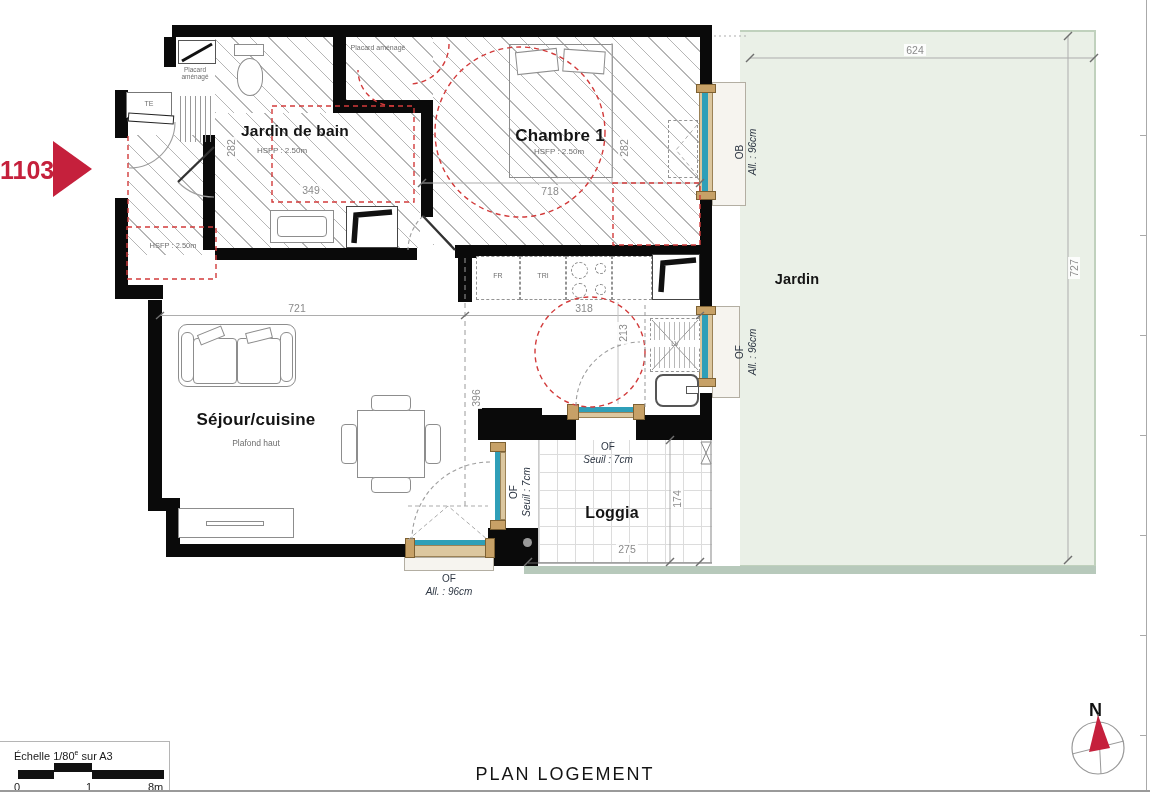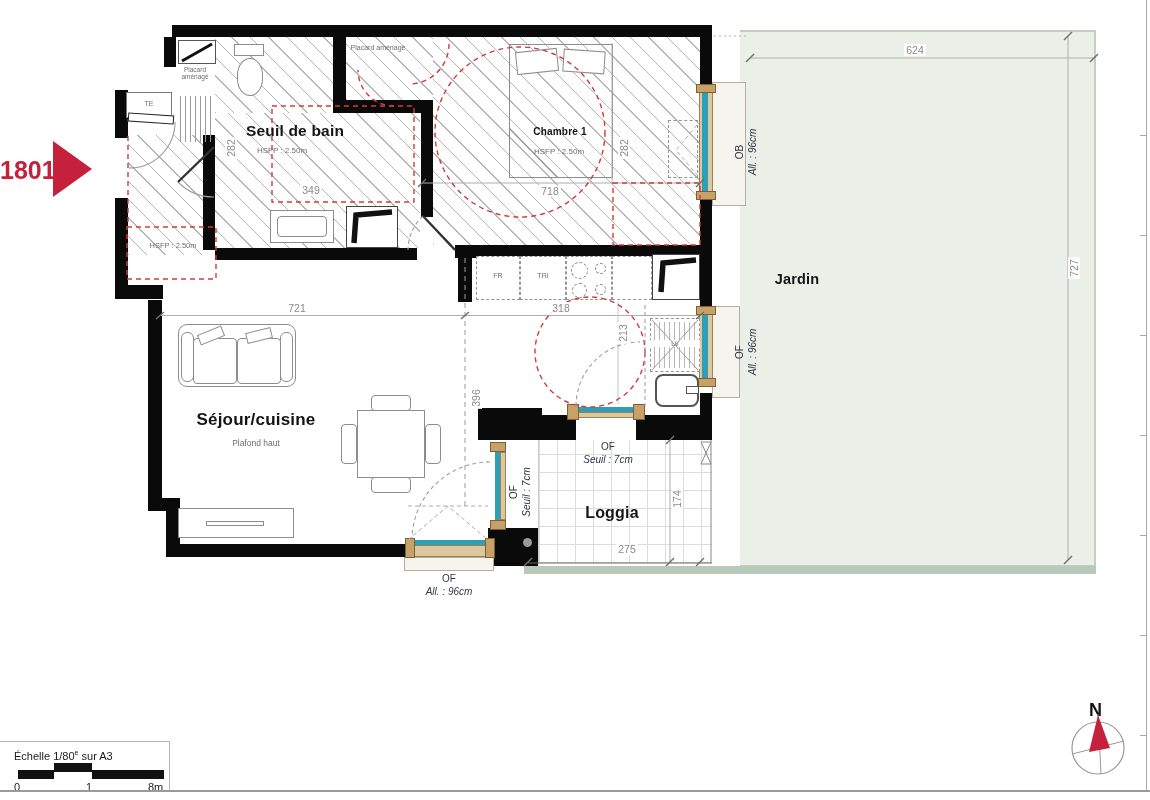--- a/index.html
+++ b/index.html
@@ -214,23 +214,23 @@
         <path d="M698 320 L652 370"></path>
       <path d="M645 305 V408" stroke-dasharray="4 3"></path>
     </g>
     <path d="M509 128 L558 178" stroke="#8d8d8d" stroke-width="1.2" fill="none"></path>
     <g stroke="#888" stroke-width="1" fill="#fff">
       <path d="M701 442 L711 442 L706 453 Z"></path>
         <path d="M706 453 L701 464 L711 464 Z"></path>
     </g>
   </svg>
 
-  <div class="room" style="left:230px;top:122px;width:130px;font-size:15.5px">Seuil de bain</div>
+  <div class="room" style="left:230px;top:122px;width:130px;font-size:15.5px">Jardin de bain</div>
   <div class="sub" style="left:227px;top:146px;width:110px;font-size:8px">HSFP : 2.50m</div>
-  <div class="room" style="left:495px;top:126px;width:130px;font-size:10px">Chambre 1</div>
+  <div class="room" style="left:495px;top:126px;width:130px;font-size:17px">Chambre 1</div>
   <div class="sub" style="left:504px;top:147px;width:110px;font-size:8px">HSFP : 2.50m</div>
   <div class="room" style="left:186px;top:410px;width:140px;font-size:17px">Séjour/cuisine</div>
   <div class="sub" style="left:186px;top:438px;width:140px;font-size:8.5px">Plafond haut</div>
   <div class="room" style="left:552px;top:504px;width:120px;font-size:16px">Loggia</div>
   <div class="room" style="left:737px;top:271px;width:120px;font-size:14.5px">Jardin</div>
   <div class="sub" style="left:133px;top:241px;width:80px;font-size:7.5px">HSFP : 2.50m</div>
 
   <div class="wlab rot" style="left:695px;top:135px;width:110px;height:34px">
     <div>OB</div>
       <div class="it">All. : 96cm</div>
@@ -248,44 +248,45 @@
       <div class="it">Seuil : 7cm</div>
   </div>
   <div class="wlab" style="left:404px;top:572px;width:90px">
     <div>OF</div>
       <div class="it">All. : 96cm</div>
   </div>
 
   <div class="dim" style="left:895px;top:44px;width:40px"><span>624</span></div>
   <div class="dim rot" style="left:1045px;top:261px;width:60px;height:14px"><span>727</span></div>
   <div class="dim" style="left:277px;top:302px;width:40px"><span>721</span></div>
-  <div class="dim" style="left:541px;top:302px;width:40px"><span>318</span></div>
+  <div class="dim" style="left:564px;top:302px;width:40px"><span>318</span></div>
   <div class="dim" style="left:291px;top:184px;width:40px"><span>349</span></div>
   <div class="dim" style="left:530px;top:185px;width:40px"><span>718</span></div>
   <div class="dim rot" style="left:211px;top:142px;width:40px;height:12px"><span>282</span></div>
   <div class="dim rot" style="left:604px;top:142px;width:40px;height:12px"><span>282</span></div>
   <div class="dim rot" style="left:603px;top:327px;width:40px;height:12px"><span>213</span></div>
   <div class="dim rot" style="left:456px;top:392px;width:40px;height:12px"><span>396</span></div>
   <div class="dim rot" style="left:657px;top:493px;width:40px;height:12px"><span>174</span></div>
   <div class="dim" style="left:607px;top:543px;width:40px"><span>275</span></div>
 
-  <div class="a" style="left:0;top:156px;width:48px;font-size:25px;font-weight:bold;color:#c5203c;text-align:right">1801</div>
+  <div class="a" style="left:0;top:156px;width:48px;font-size:25px;font-weight:bold;color:#c5203c;text-align:right">1103</div>
   <div class="a" style="left:53px;top:141px;width:0;height:0;border-left:39px solid #c5203c;border-top:28px solid transparent;border-bottom:28px solid transparent"></div>
 
   <div class="a" style="left:0;top:741px;width:170px;height:50px;border-top:1px solid #b5b5b5;border-right:1px solid #b5b5b5"></div>
   <div class="a" style="left:14px;top:749px;font-size:11px;color:#1a1a1a">
     <span>Échelle 1/80</span><sup style="font-size:7px">e</sup><span> sur A3</span>
   </div>
   <div class="a" style="left:18px;top:770px;width:36px;height:9px;background:#111"></div>
   <div class="a" style="left:54px;top:763px;width:38px;height:9px;background:#111"></div>
   <div class="a" style="left:92px;top:770px;width:72px;height:9px;background:#111"></div>
   <div class="a" style="left:14px;top:781px;font-size:11px;color:#1a1a1a">0</div>
   <div class="a" style="left:86px;top:781px;font-size:11px;color:#1a1a1a">1</div>
   <div class="a" style="left:148px;top:781px;font-size:11px;color:#1a1a1a">8m</div>
 
+  <div class="a" style="left:420px;top:764px;width:290px;text-align:center;font-size:18px;letter-spacing:2px;color:#141414">PLAN LOGEMENT</div>
 
   <svg width="90" height="100" viewBox="0 0 90 100" style="position:absolute;left:1053px;top:690px">
     <text x="36" y="26" font-size="18" font-weight="bold" fill="#111" font-family="Liberation Sans, sans-serif">N</text>
     <circle cx="45" cy="58" r="26" stroke="#999" stroke-width="1.2" fill="none"></circle>
     <line x1="19" y1="64" x2="71" y2="51" stroke="#999" stroke-width="1"></line>
     <line x1="45" y1="24" x2="48" y2="84" stroke="#999" stroke-width="1"></line>
     <polygon points="45,25 36,62 57,58" fill="#c5203c"></polygon>
   </svg>
 
   <div class="a" style="left:0;top:790px;width:1150px;height:2px;background:#9a9a9a"></div>

